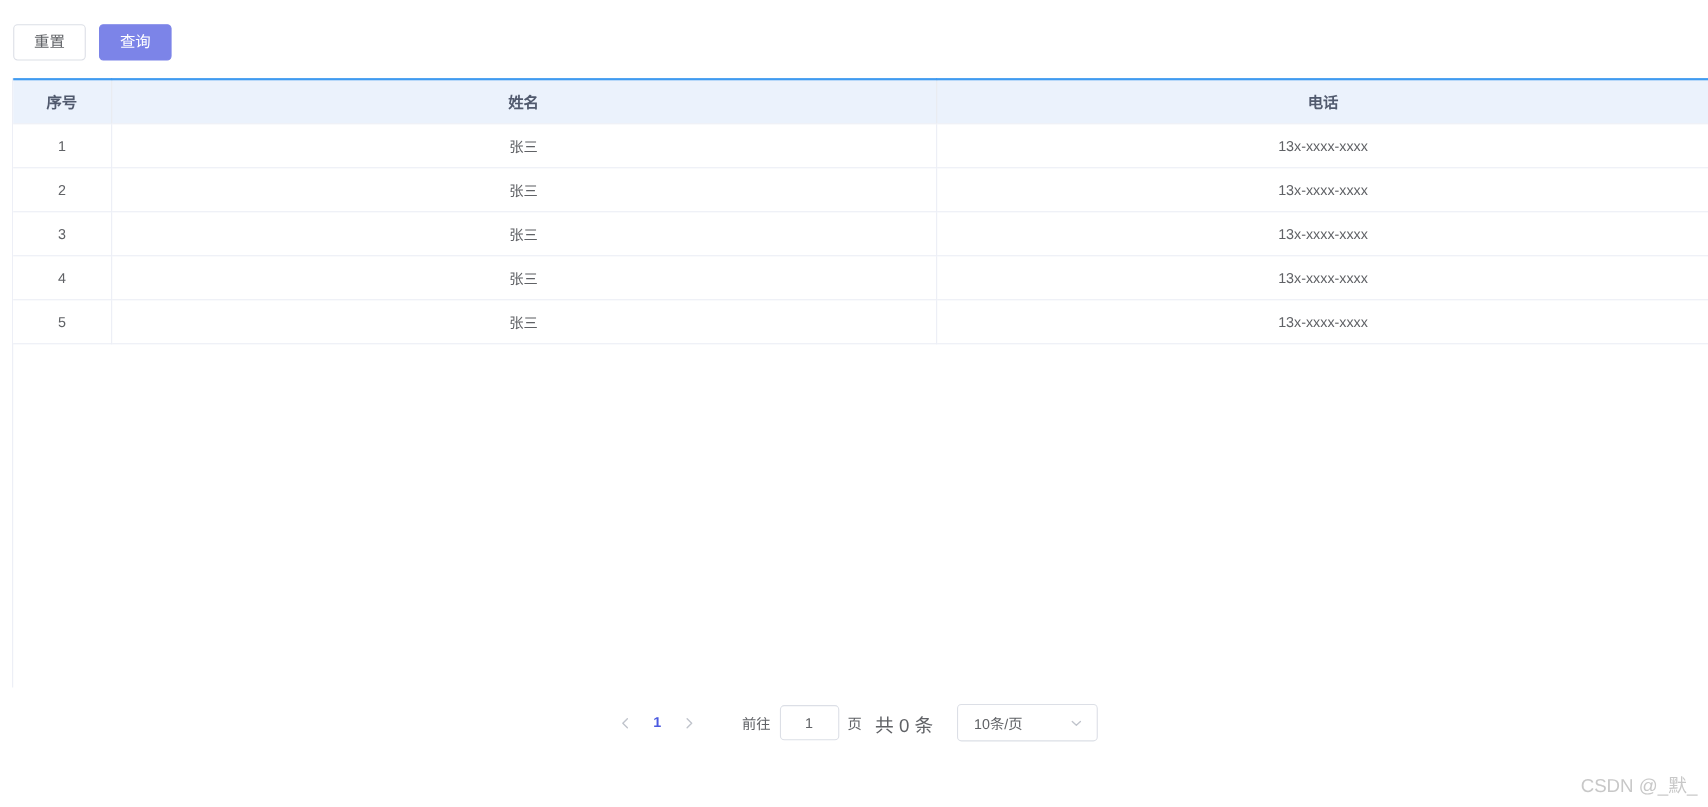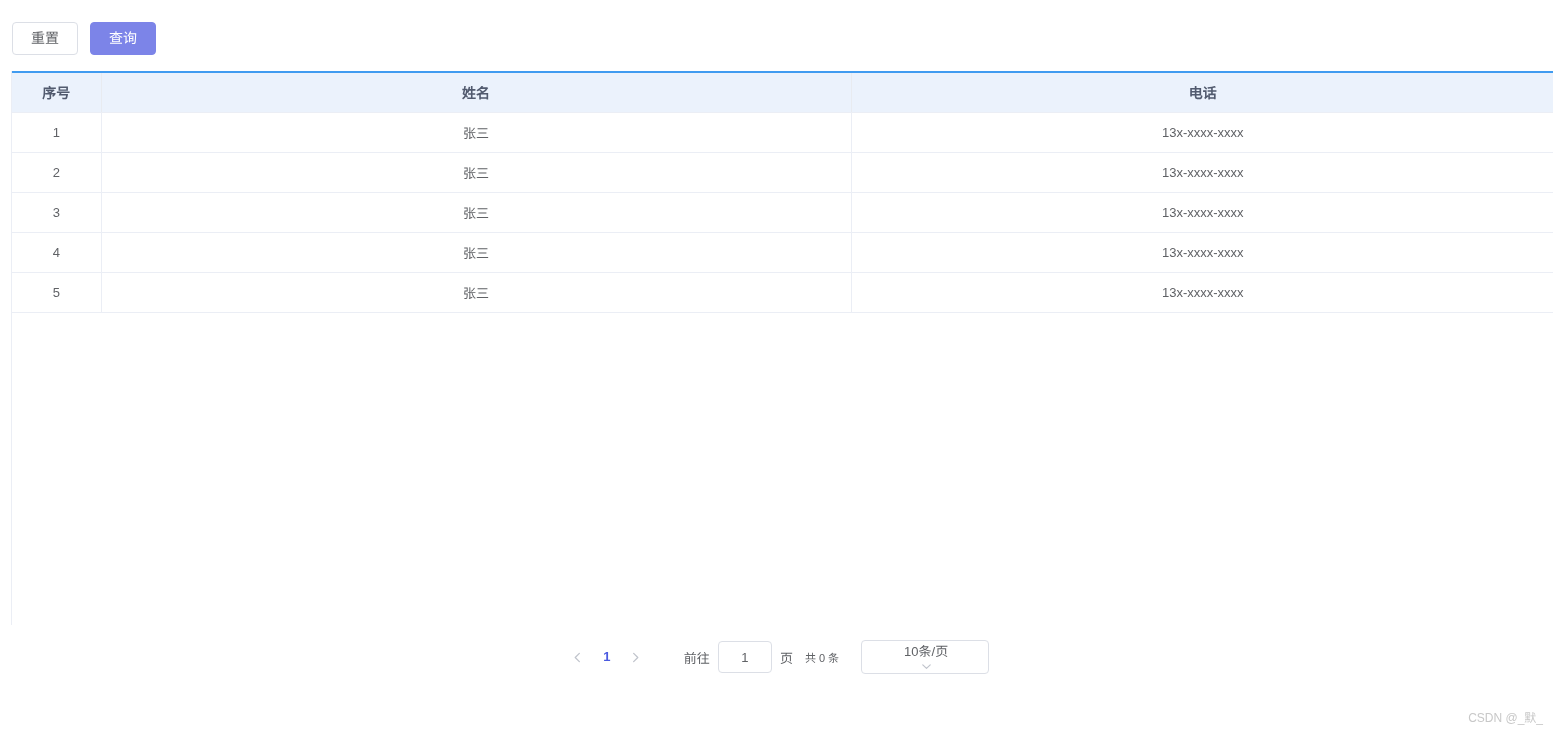--- a/index.html
+++ b/index.html
@@ -150,47 +150,46 @@
     text-align: center;
     font-size: 13px;
     color: #606266;
     font-family: "Liberation Sans", "DejaVu Sans", sans-serif;
     background: #ffffff;
     outline: none;
   }
   .pg-total {
     margin-left: 12px;
     color: #606266;
-    font-size: 11px;
+    font-size: 17px;
     white-space: nowrap;
   }
   .pg-select {
     margin-left: 22px;
     width: 128px;
     height: 34px;
     border: 1px solid #dcdfe6;
     border-radius: 4px;
     background: #ffffff;
     display: flex;
     align-items: center;
     justify-content: space-between;
     padding: 0 12px 0 14px;
     font-size: 13px;
     color: #606266;
     cursor: pointer;
-    flex-direction: column;
   }
   .pg-select .chev { color: #c0c4cc; display: flex; align-items: center; }
 
   
   .watermark {
     position: absolute;
     right: 10px;
     bottom: 9px;
-    font-size: 12px;
+    font-size: 17px;
     color: #c8c8c8;
     user-select: none;
     white-space: nowrap;
   }
 </style>
 </head>
 <body>
 
 <div class="page">
 

